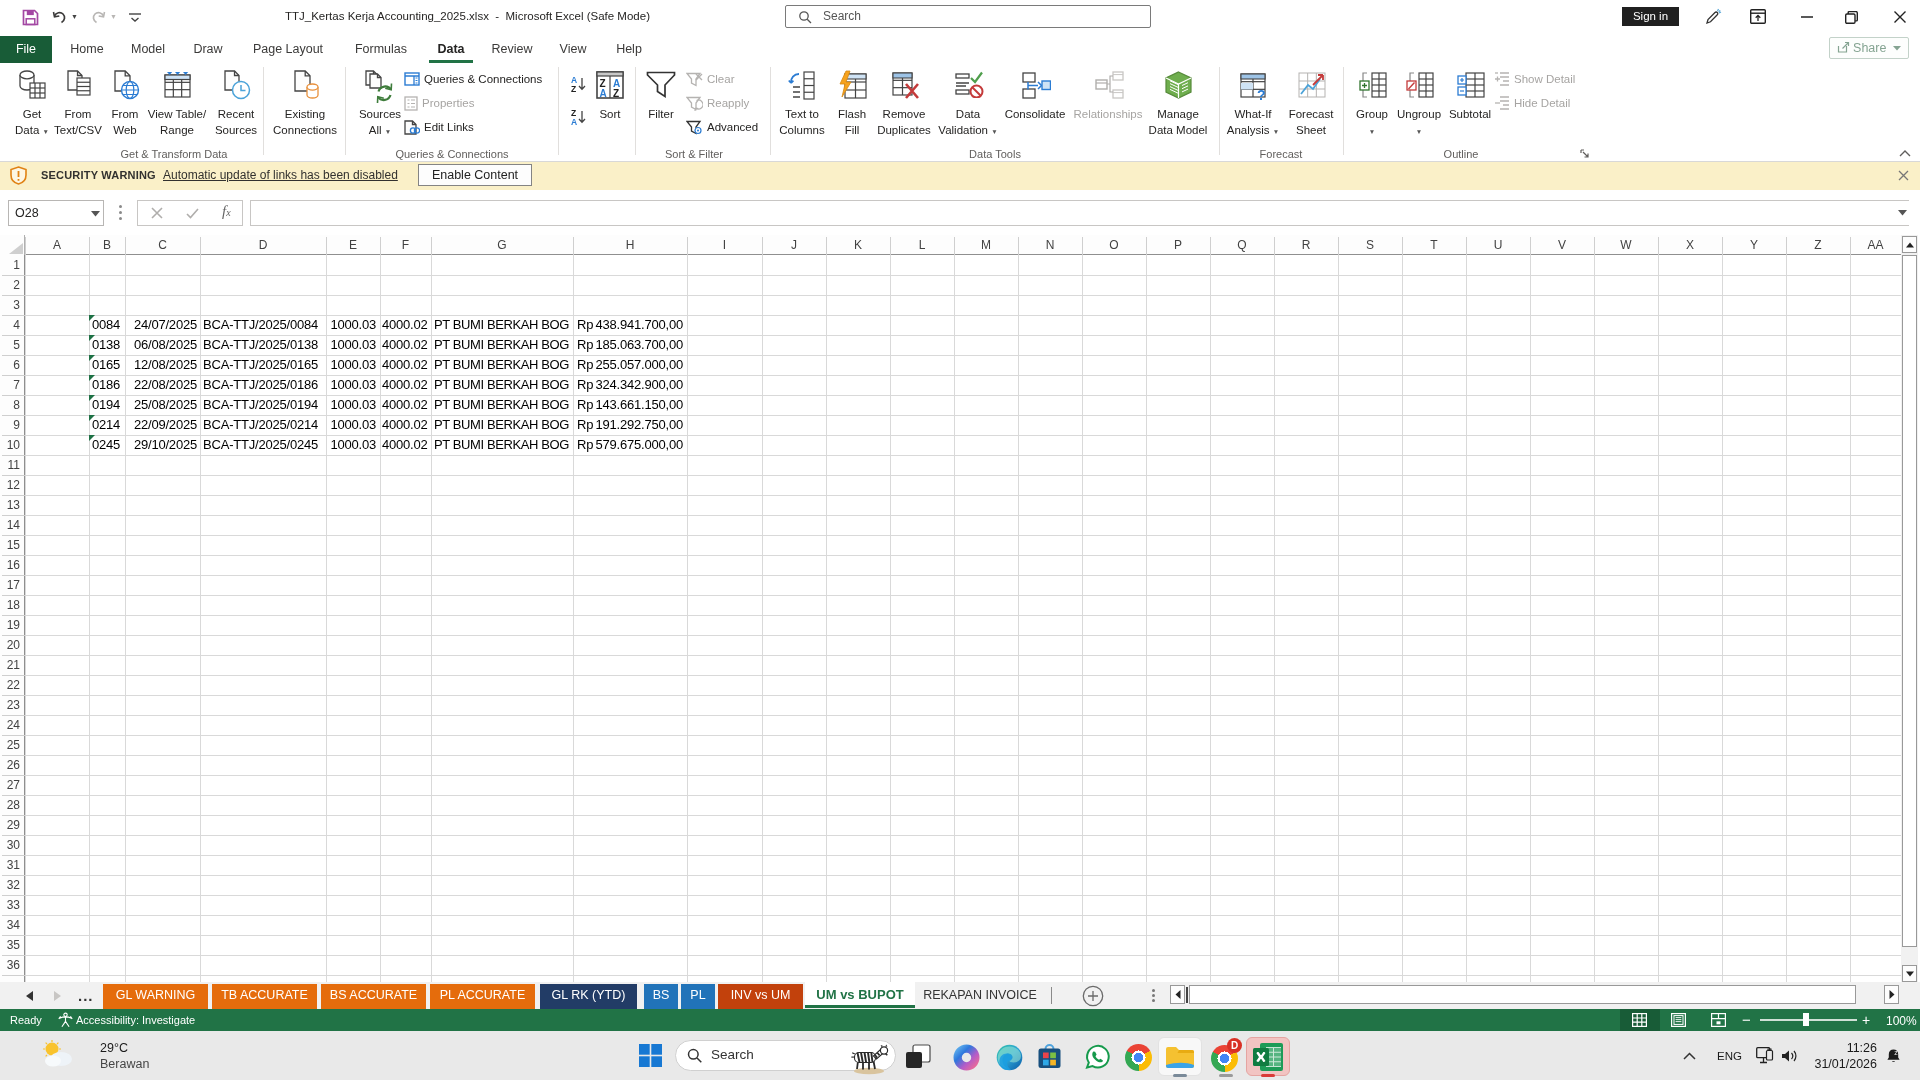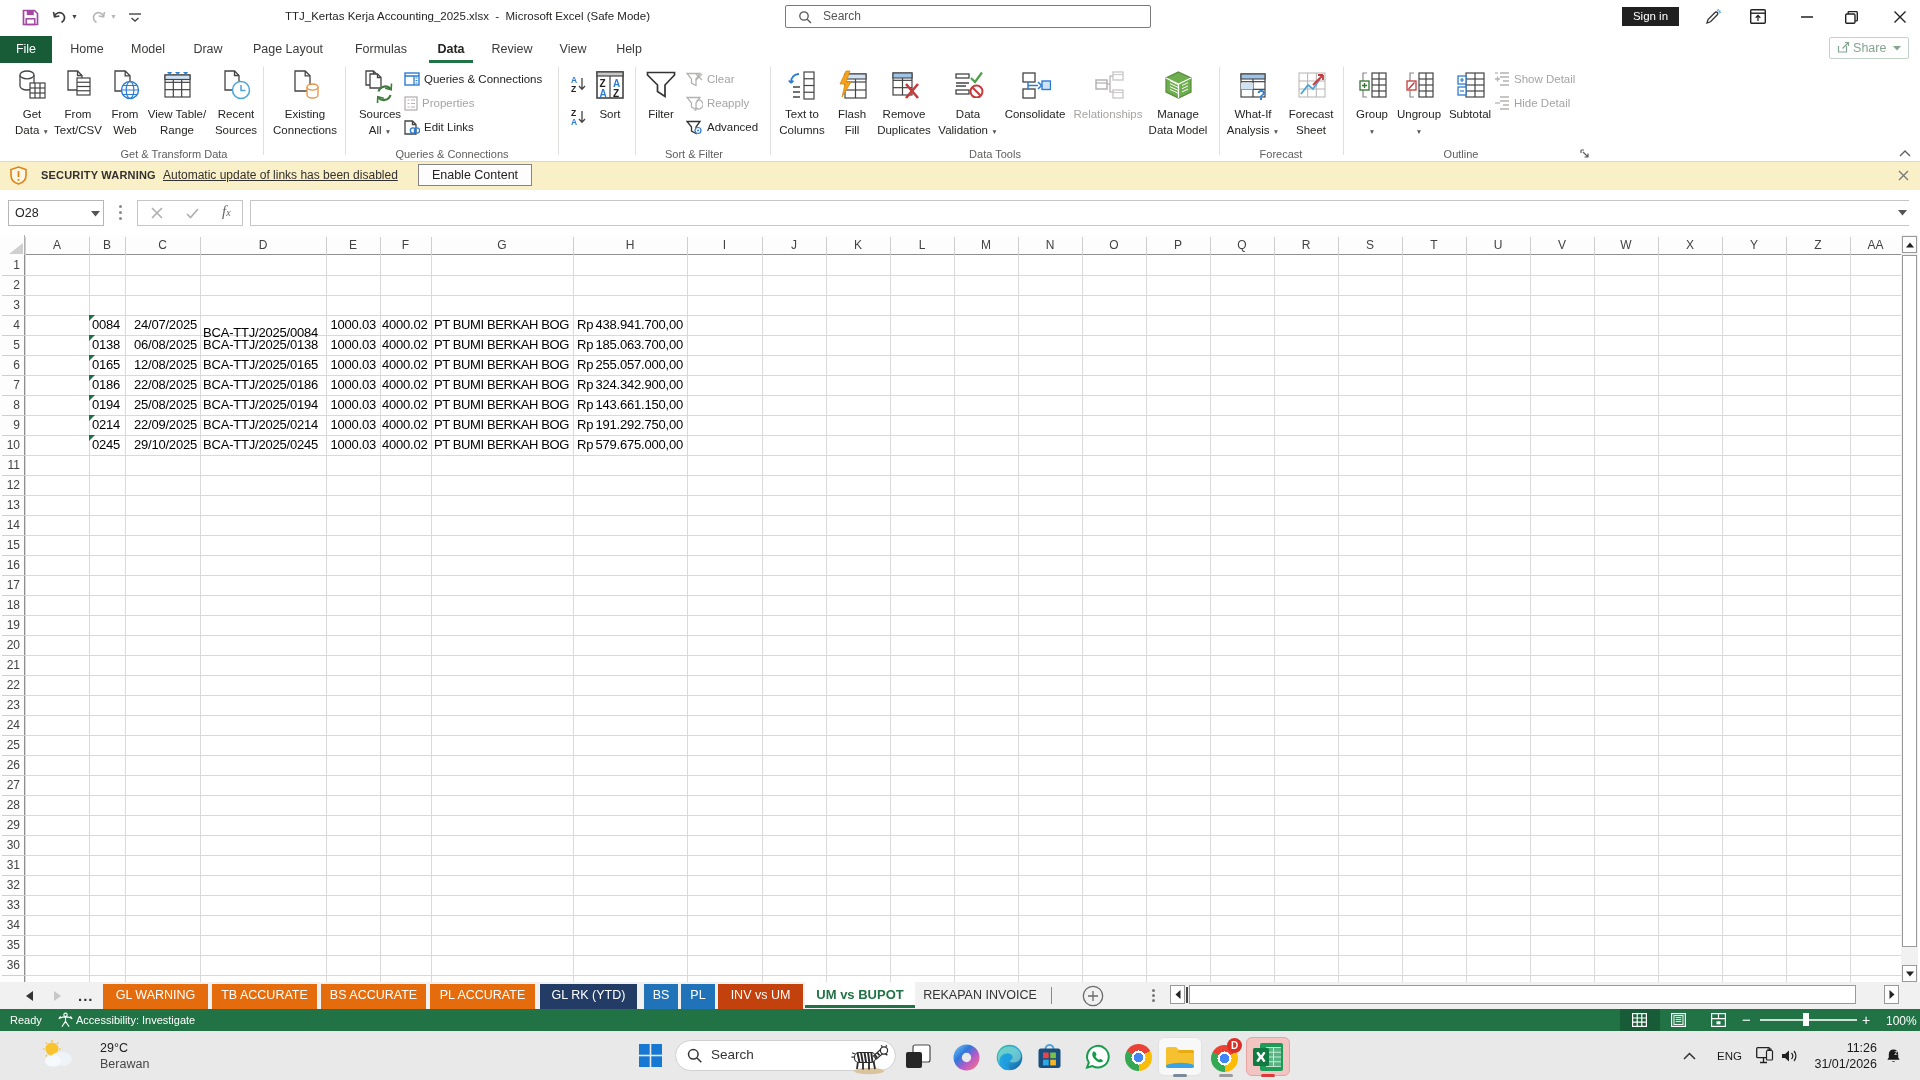--- a/index.html
+++ b/index.html
@@ -693,21 +693,21 @@
 <div class="rh" style="top:620px"></div>
 <div class="rh" style="top:640px"></div>
 <div class="rh" style="top:660px"></div>
 <div class="rh" style="top:680px"></div>
 <div class="rh" style="top:700px"></div>
 <div class="rh" style="top:720px"></div>
 <div class="rh" style="top:740px"></div>
 <div class="cell tl" style="top:80px;left:92px;width:30px">0084</div>
 <div class="tri" style="top:80px;left:89px"></div>
 <div class="cell tr" style="top:80px;left:128px;width:69px">24/07/2025</div>
-<div class="cell tl" style="top:88px;left:203px;width:120px">BCA-TTJ/2025/0084</div>
+<div class="cell tl" style="top:80px;left:203px;width:120px">BCA-TTJ/2025/0084</div>
 <div class="cell tr" style="top:80px;left:328px;width:48px">1000.03</div>
 <div class="cell tr" style="top:80px;left:382px;width:45px">4000.02</div>
 <div class="cell tl" style="top:80px;left:434px;width:136px;letter-spacing:-0.4px">PT BUMI BERKAH BOG</div>
 <div class="cell" style="top:80px;left:577px;width:106px">
       <span style="position:absolute;left:0">Rp</span>
       <span style="position:absolute;right:0">438.941.700,00</span>
     </div>
 <div class="cell tl" style="top:100px;left:92px;width:30px">0138</div>
 <div class="tri" style="top:100px;left:89px"></div>
 <div class="cell tr" style="top:100px;left:128px;width:69px">06/08/2025</div>

